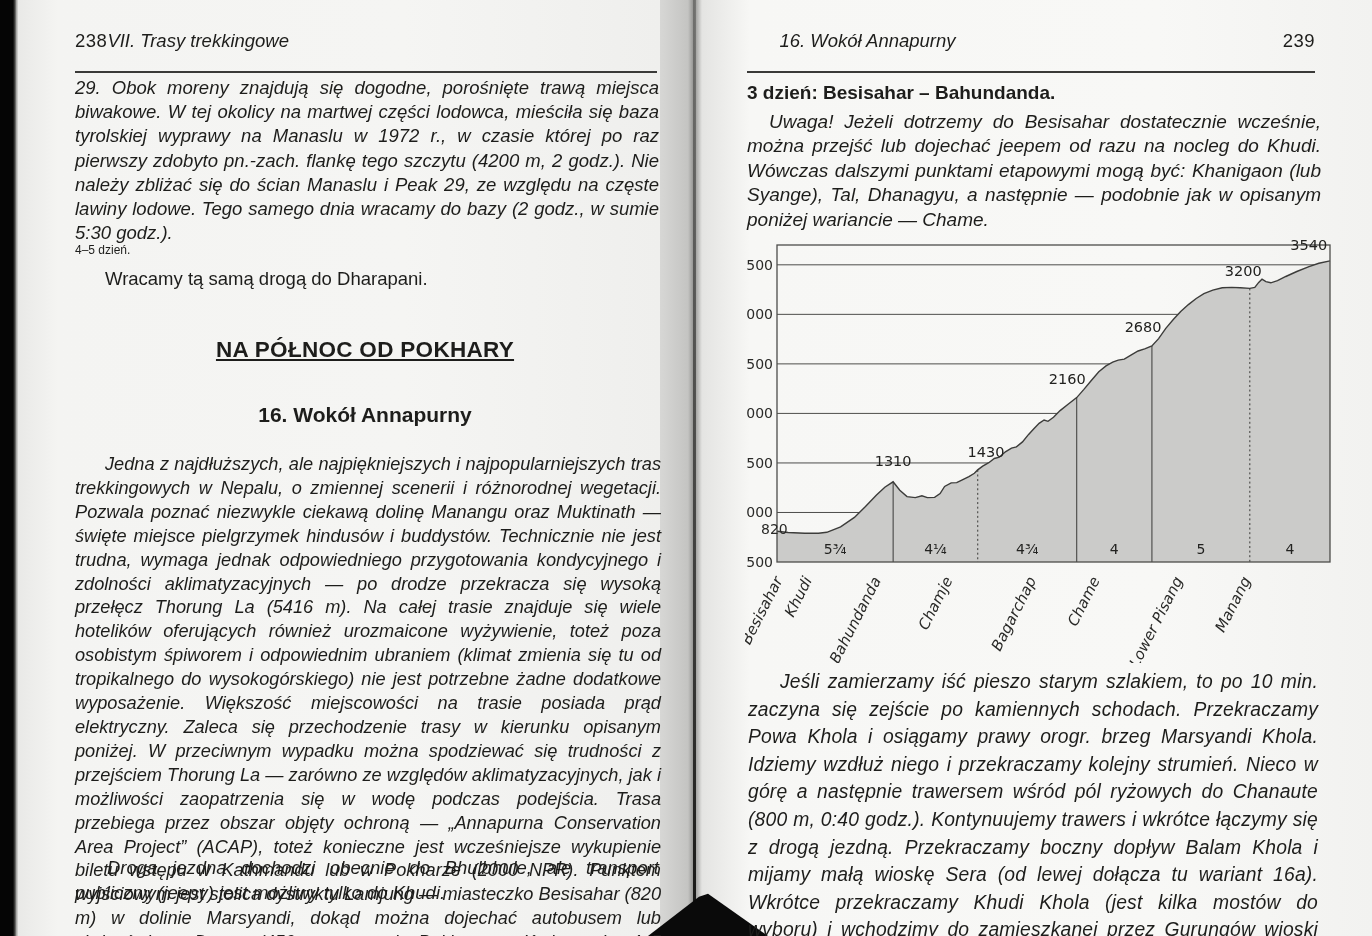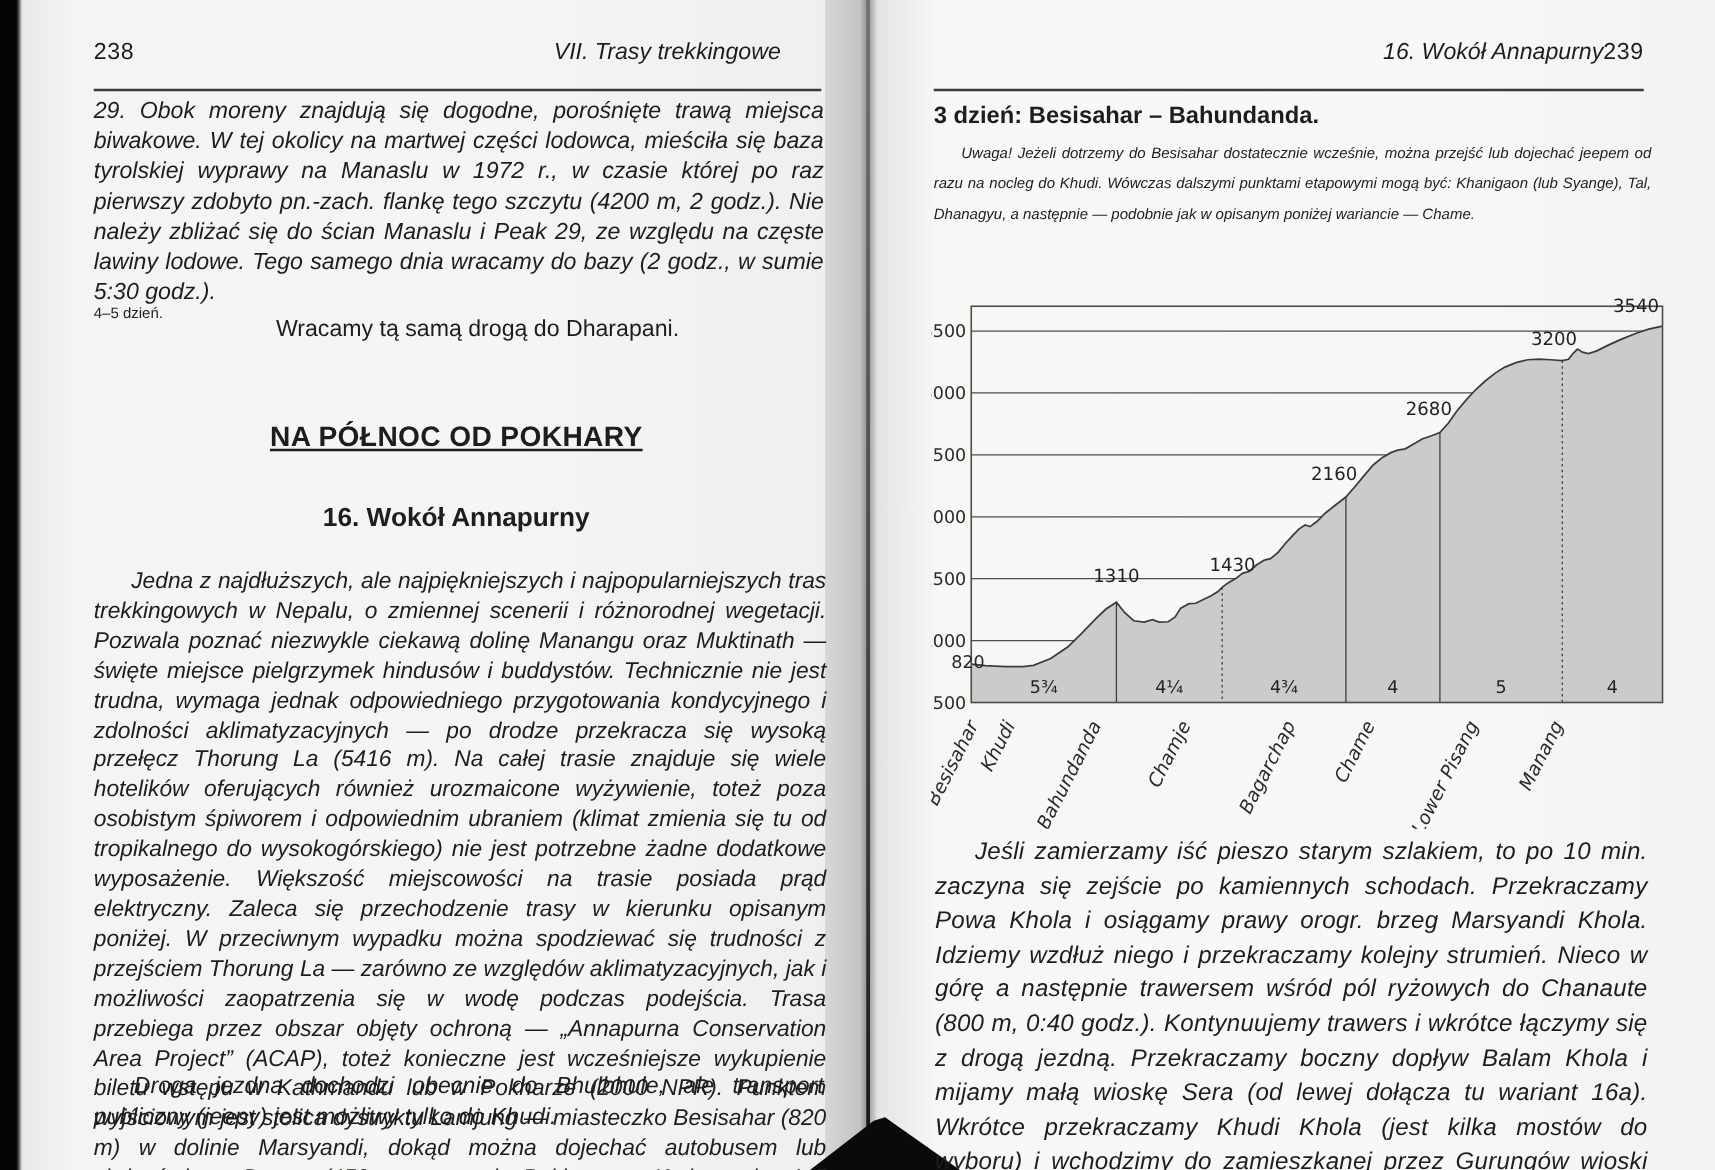--- a/index.html
+++ b/index.html
@@ -18,32 +18,32 @@
     background:linear-gradient(90deg,#d7d7d5 0,#c4c4c2 28px,#8f8f8d 34px,#e4e4e2 42px,#f7f7f5 90px,#f8f8f6 70%,#f2f2f0 100%);}
   .spine-line{position:absolute;left:693px;top:0;width:3px;height:936px;
     background:linear-gradient(180deg,rgba(70,70,68,.45),rgba(40,40,38,.85) 70%,#151513);}
   .bottom-wedge{position:absolute;left:630px;top:888px;width:150px;height:48px;
     background:#0a0a0a;clip-path:polygon(12% 100%,46% 18%,52% 12%,92% 100%);}
 
   .pg{position:absolute;}
   .justify{text-align:justify;font-style:italic;}
   .hdr{display:flex;align-items:baseline;border-bottom:2px solid #3a3a38;padding-bottom:19px;}
   .hdr .num{font-size:18.5px;letter-spacing:.5px;}
-  .hdr .ttl{flex:1;text-align:right;font-style:italic;font-size:18.5px;}
+  .hdr .ttl{flex:1;text-align:left;font-style:italic;font-size:18.5px;}
 
   .p29{font-size:18.5px;line-height:24.2px;width:584px;}
   .day45-h{font-size:12px;font-weight:normal;}
   .day45-t{font-size:18.5px;text-indent:30px;width:584px;}
   .sect-h{width:580px;text-align:center;font-weight:bold;font-size:22.5px;letter-spacing:.3px;}
   .chap-h{width:580px;text-align:center;font-weight:bold;font-size:21px;}
   .intro{font-style:italic;font-size:18.2px;line-height:23.9px;width:586px;text-indent:30px;}
   .closing{font-size:18.5px;line-height:24.5px;width:584px;text-indent:32px;}
 
   .day1-h{font-size:19px;font-weight:bold;}
-  .note{font-size:12px;line-height:24.4px;width:574px;text-indent:22px;}
+  .note{font-size:19px;line-height:24.4px;width:574px;text-indent:22px;}
   .rbody{font-size:19.3px;line-height:27.6px;width:570px;text-indent:32px;letter-spacing:.2px;}
 
   figure.chart{margin:0;}
   svg text{font-family:"DejaVu Sans",sans-serif;}
 </style>
 </head>
 <body>
 
 <div class="edge-strip-left"></div>
 <div class="page-left-bg"></div>
@@ -53,21 +53,21 @@
 
 <div class="pg hdr" style="left:75px;top:30px;width:582px;">
   <span class="num">238</span>
   <span class="ttl">VII. Trasy trekkingowe</span>
   <span class="num" style="visibility:hidden;">238</span>
 </div>
 
 <div class="pg p29 justify" style="left:75px;top:76px;">29. Obok moreny znajdują się dogodne, porośnięte trawą miejsca biwakowe. W tej okolicy na martwej części lodowca, mieściła się baza tyrolskiej wyprawy na Manaslu w 1972 r., w czasie której po raz pierwszy zdobyto pn.-zach. flankę tego szczytu (4200 m, 2 godz.). Nie należy zbliżać się do ścian Manaslu i Peak 29, ze względu na częste lawiny lodowe. Tego samego dnia wracamy do bazy (2 godz., w sumie 5:30 godz.).</div>
 
 <div class="pg day45-h" style="left:75px;top:243px;">4–5 dzień.</div>
-<div class="pg day45-t" style="left:75px;top:252px;text-align:center;">Wracamy tą samą drogą do Dharapani.</div>
+<div class="pg day45-t" style="left:75px;top:268px;">Wracamy tą samą drogą do Dharapani.</div>
 
 <div class="pg sect-h" style="left:75px;top:337px;text-decoration:underline;">NA PÓŁNOC OD POKHARY</div>
 <div class="pg chap-h" style="left:75px;top:403px;">16. Wokół Annapurny</div>
 
 <div class="pg intro justify" style="left:75px;top:453px;">Jedna z najdłuższych, ale najpiękniejszych i najpopularniejszych tras trekkingowych w Nepalu, o zmiennej scenerii i różnorodnej wegetacji. Pozwala poznać niezwykle ciekawą dolinę Manangu oraz Muktinath — święte miejsce pielgrzymek hindusów i buddystów. Technicznie nie jest trudna, wymaga jednak odpowiedniego przygotowania kondycyjnego i zdolności aklimatyzacyjnych — po drodze przekracza się wysoką przełęcz Thorung La (5416 m). Na całej trasie znajduje się wiele hotelików oferujących również urozmaicone wyżywienie, toteż poza osobistym śpiworem i odpowiednim ubraniem (klimat zmienia się tu od tropikalnego do wysokogórskiego) nie jest potrzebne żadne dodatkowe wyposażenie. Większość miejscowości na trasie posiada prąd elektryczny. Zaleca się przechodzenie trasy w kierunku opisanym poniżej. W przeciwnym wypadku można spodziewać się trudności z przejściem Thorung La — zarówno ze względów aklimatyzacyjnych, jak i możliwości zaopatrzenia się w wodę podczas podejścia. Trasa przebiega przez obszar objęty ochroną — „Annapurna Conservation Area Project” (ACAP), toteż konieczne jest wcześniejsze wykupienie biletu wstępu w Kathmandu lub w Pokharze (2000 NPR). Punktem wyjściowym jest stolica dystryktu Lamjung — miasteczko Besisahar (820 m) w dolinie Marsyandi, dokąd można dojechać autobusem lub ciężarówką z Dumre (450 m, na trasie Pokhara — Kathmandu, 4–5 godz. jazdy autobusem z Kathmandu lub 3–4 godz. z Pokhary). Kilka lat temu otwarto bezpośrednie połączenie autobusowe z Kathmandu i Pokhary do Besisahar. Można również przejść bezpośrednio z doliny Pokhary do Khudi (wariant 17a).</div>
 
 <div class="pg closing justify" style="left:75px;top:856px;">Droga jezdna dochodzi obecnie do Bhulbhule, ale transport publiczny (jeepy) jest możliwy tylko do Khudi.</div>
 
 <div class="pg hdr" style="left:747px;top:30px;width:568px;">
   <span class="num" style="visibility:hidden;">239</span>

